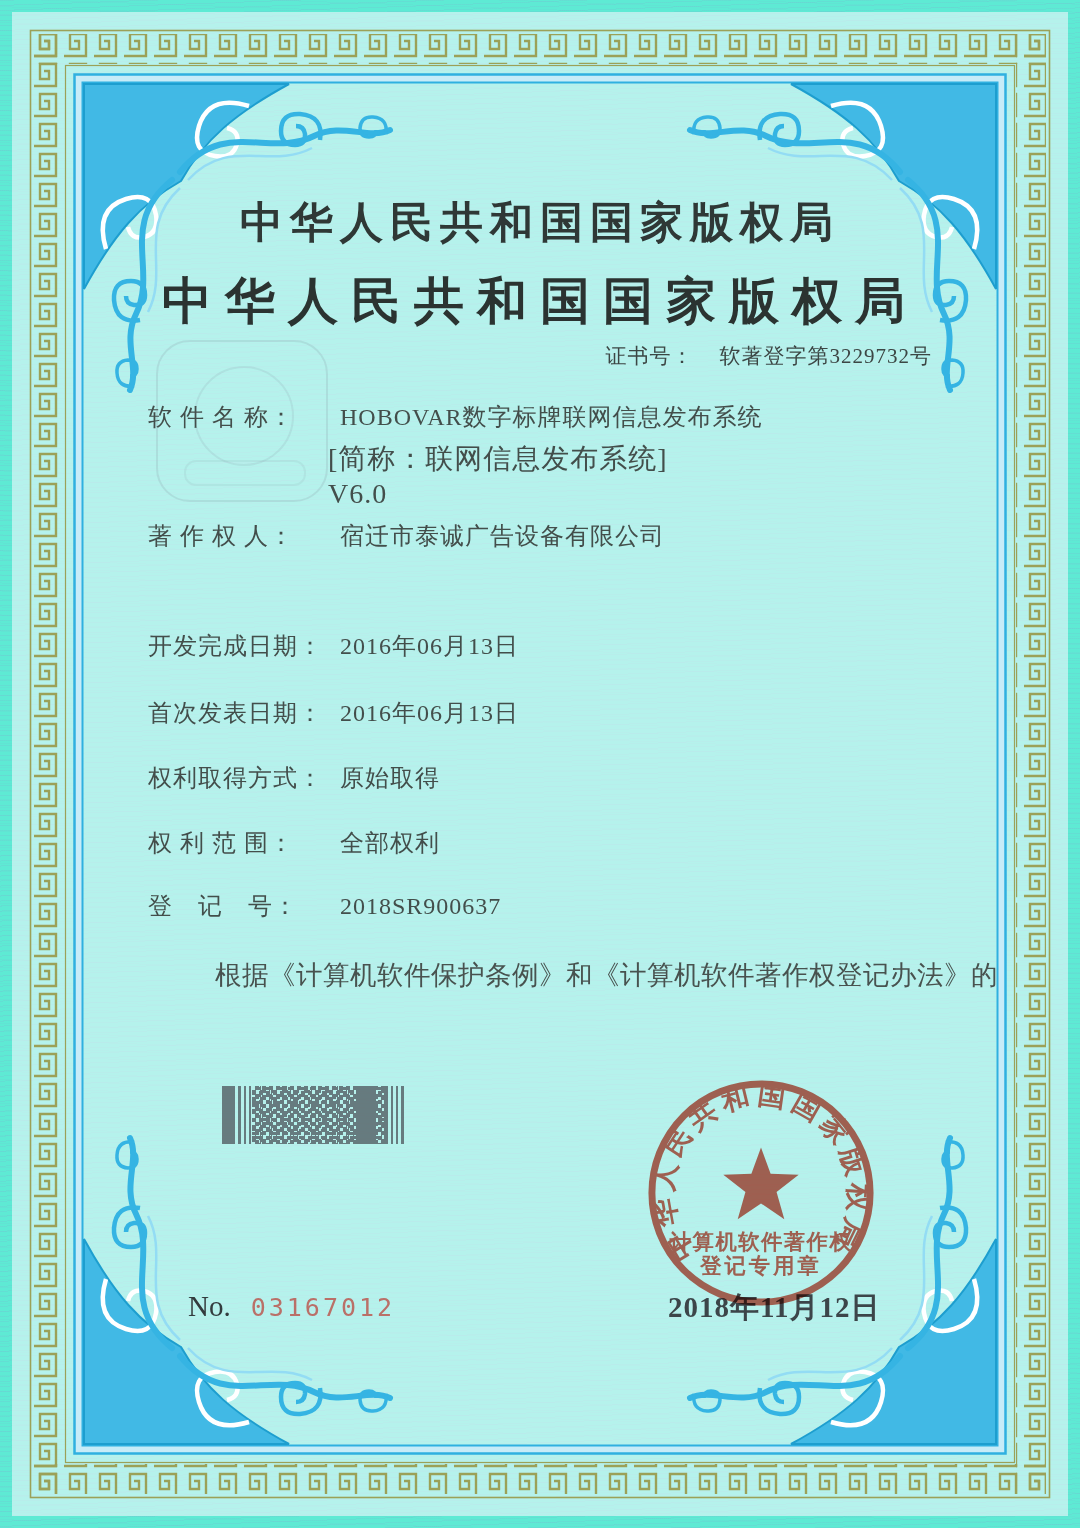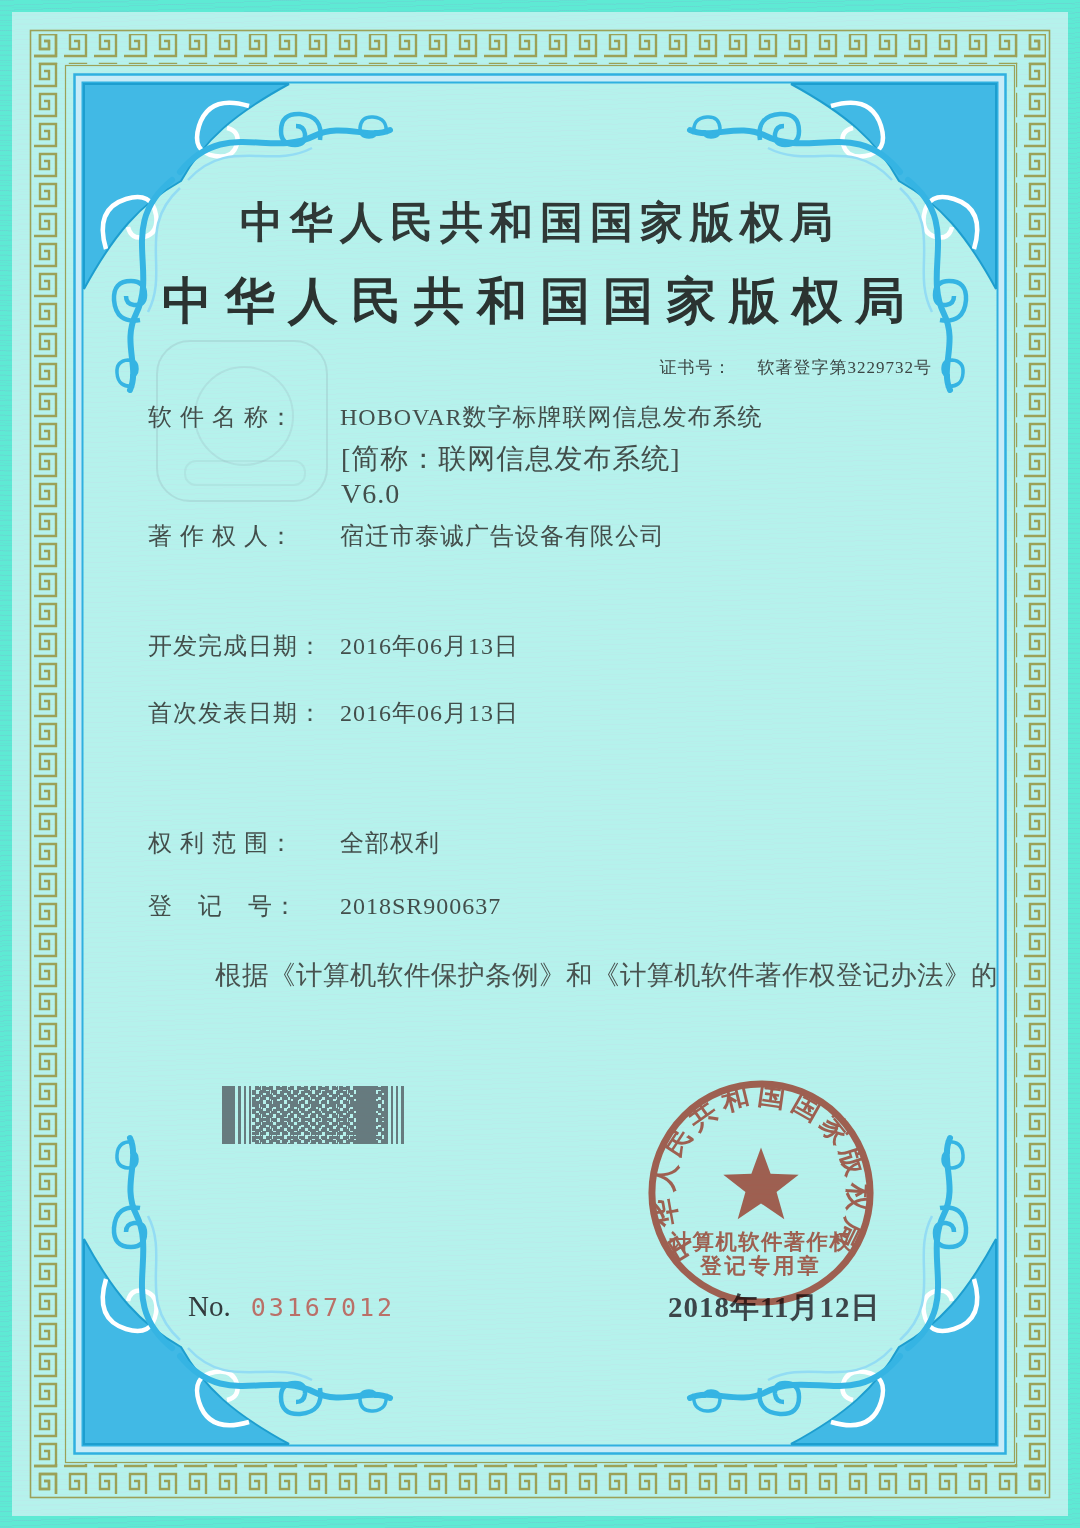--- a/index.html
+++ b/index.html
@@ -27,27 +27,27 @@
   .txt{ position:absolute; color:#414c4a; white-space:pre; }
 
   .authority{
     top:194px; left:0; width:1080px; text-align:center;
     font-size:43px; font-weight:bold; letter-spacing:7px; color:#2f3836;
   }
   .cert-title{
     top:268px; left:0; width:1080px; text-align:center;
     font-size:50px; font-weight:bold; letter-spacing:13px; color:#2b3331;
   }
-  .cert-no-line{ top:356px; right:148px; font-size:17px; color:#3c4644; letter-spacing:1px; }
+  .cert-no-line{ top:342px; right:148px; font-size:21px; color:#3c4644; letter-spacing:1px; }
   .cert-no-line .gap{ display:inline-block; width:26px; }
 
   .row{ position:absolute; left:148px; font-size:24px; color:#434e4b; }
   .row .lbl{ display:inline-block; min-width:192px; letter-spacing:1px; }
   .row .val{ margin-left:0px; letter-spacing:1px; }
-  .cont{ position:absolute; left:341px; font-size:28px; color:#434e4b; letter-spacing:1px; }
+  .cont{ position:absolute; left:328px; font-size:28px; color:#434e4b; letter-spacing:1px; }
 
   .r-swname{ top:401px; }
   .r-alias { top:440px; }
   .r-ver   { top:478px; }
   .r-owner { top:520px; }
   .r-dev   { top:630px; }
   .r-pub   { top:697px; }
   .r-acq   { top:762px; }
   .r-scope { top:827px; }
   .r-reg   { top:890px; }
@@ -168,20 +168,21 @@
   <div class="row r-swname"><span class="lbl">软 件 名 称：</span><span class="val">HOBOVAR数字标牌联网信息发布系统</span></div>
   <div class="cont r-alias">[简称：联网信息发布系统]</div>
   <div class="cont r-ver">V6.0</div>
 
   <div class="row r-owner"><span class="lbl">著 作 权 人：</span><span class="val">宿迁市泰诚广告设备有限公司</span></div>
 
   <div class="row r-dev"><span class="lbl">开发完成日期：</span><span class="val">2016年06月13日</span></div>
 
   <div class="row r-pub"><span class="lbl">首次发表日期：</span><span class="val">2016年06月13日</span></div>
 
+  <div class="row r-acq"><span class="lbl">权利取得方式：</span><span class="val">原始取得</span></div>
 
   <div class="row r-scope"><span class="lbl">权 利 范 围：</span><span class="val">全部权利</span></div>
 
   <div class="row r-reg"><span class="lbl">登　记　号：</span><span class="val">2018SR900637</span></div>
 
   <div class="stmt stmt-1">根据《计算机软件保护条例》和《计算机软件著作权登记办法》的</div>
 
   <div class="barcode">
     <div class="bc-start"></div>
     <div class="bc-data"></div>

